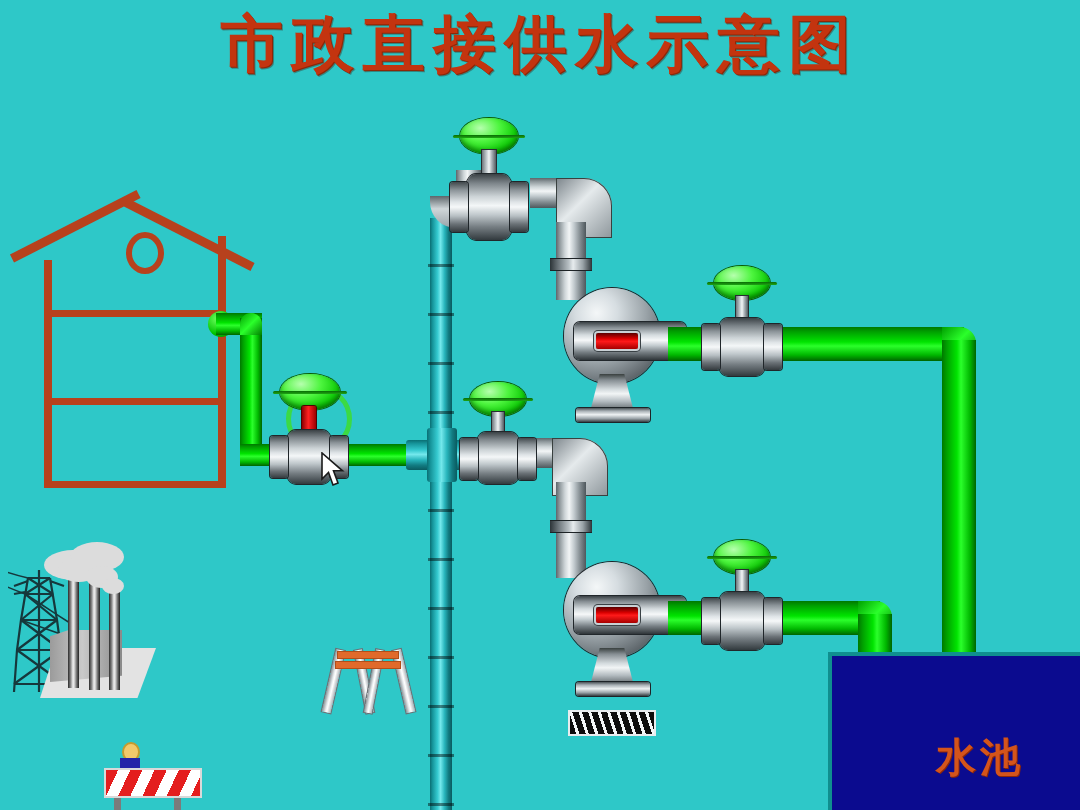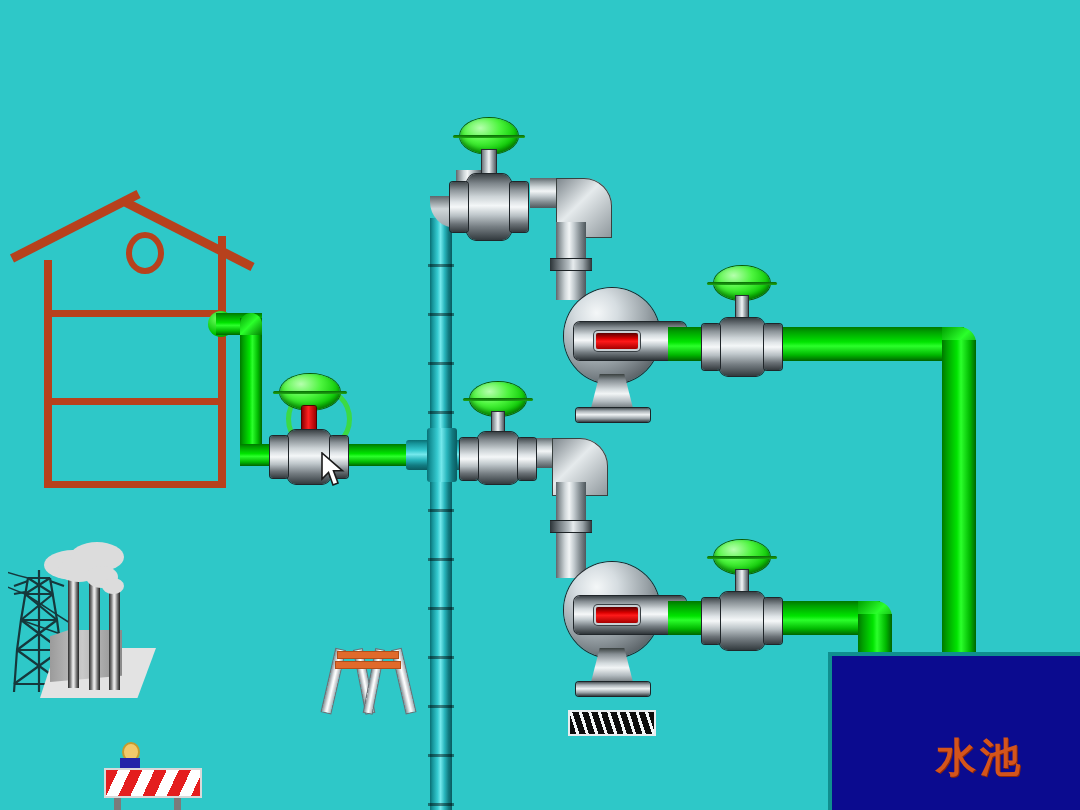--- a/index.html
+++ b/index.html
@@ -116,20 +116,21 @@
 
   
   #cursor{position:absolute;width:0;height:0;}
   #cursor svg{display:block;}
 </style>
 </head>
 <body>
 
 <div id="stage" style="background: rgb(46, 200, 200);">
 
+  <div id="title" style="color: rgb(195, 52, 15);">市政直接供水示意图</div>
 
   <div id="house" style="left:18px;top:198px;width:240px;height:290px;">
 
     <div class="hline" style="left:-6px;top:56px;width:142px;height:9px;transform-origin:left center;transform:rotate(-27deg);"></div>
 
     <div class="hline" style="left:108px;top:0px;width:142px;height:9px;transform-origin:left center;transform:rotate(27deg);"></div>
 
     <div class="hline" style="left:26px;top:62px;width:8px;height:228px;"></div>
 
     <div class="hline" style="left:200px;top:38px;width:8px;height:252px;"></div>

